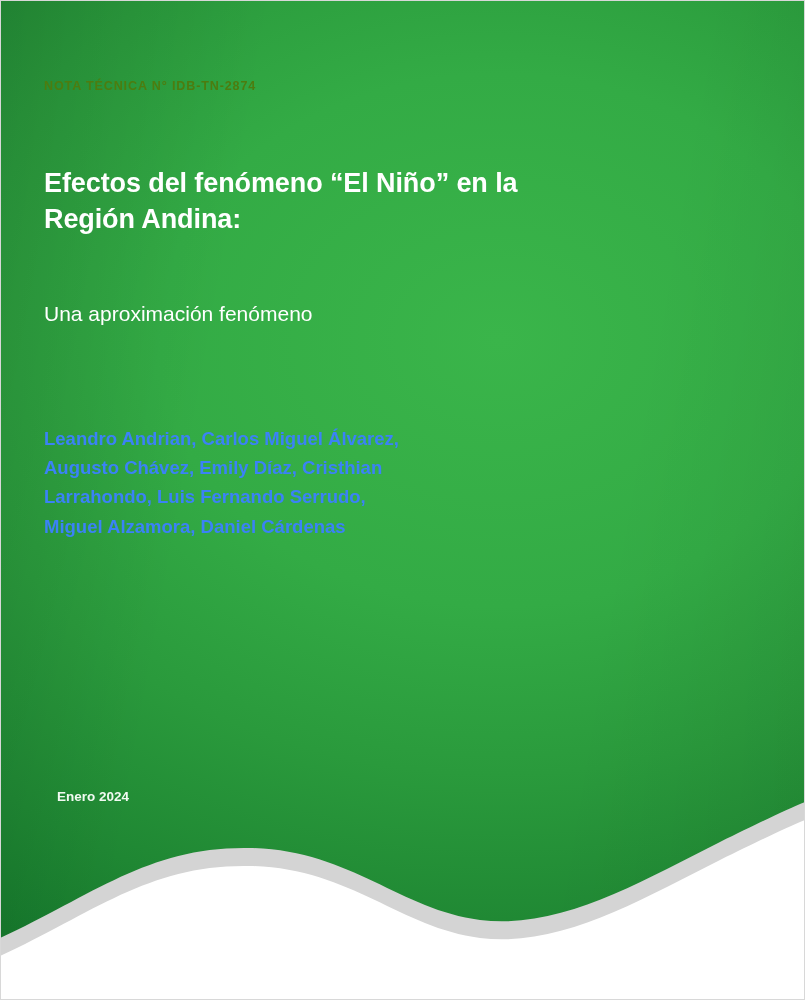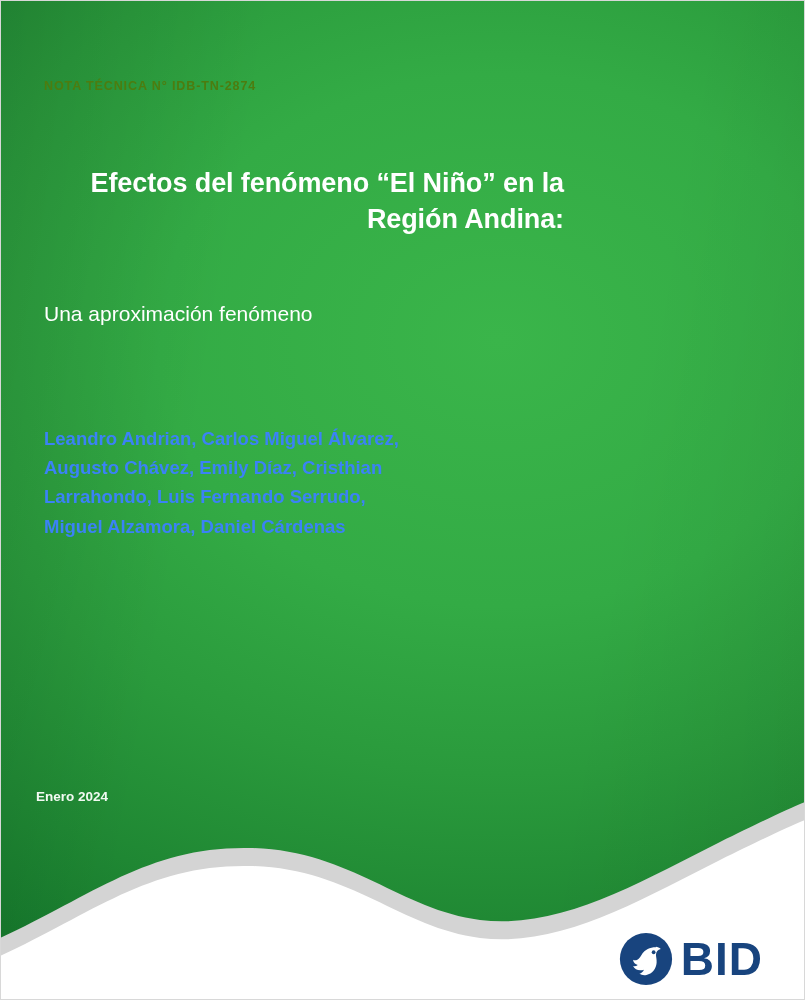--- a/index.html
+++ b/index.html
@@ -73,21 +73,20 @@
   .title {
     position: absolute;
     left: 44px;
     top: 166px;
     width: 520px;
     color: #ffffff;
     font-size: 27px;
     font-weight: bold;
     line-height: 1.33;
     letter-spacing: -0.1px;
-    text-align: right;
   }
   .subtitle {
     position: absolute;
     left: 44px;
     top: 300px;
     width: 540px;
     color: #ffffff;
     font-size: 21px;
     font-weight: 400;
     line-height: 1.3;
@@ -109,21 +108,21 @@
     top: 724px;
     width: 520px;
     color: #f2faf2;
     font-size: 13.5px;
     font-weight: 600;
     line-height: 1.45;
     white-space: pre-line;
   }
   .date {
     position: absolute;
-    left: 36px;
+    left: 57px;
     top: 789px;
     color: #f2faf2;
     font-size: 13.5px;
     font-weight: 600;
   }
   
   .logo {
     position: absolute;
     right: 42px;
     bottom: 14px;
@@ -167,23 +166,15 @@
 
     <div class="authors">Leandro Andrian, Carlos Miguel Álvarez,
 Augusto Chávez, Emily Díaz, Cristhian
 Larrahondo, Luis Fernando Serrudo,
 Miguel Alzamora, Daniel Cárdenas</div>
 
 
     <div class="date">Enero 2024</div>
   </div>
 
-  <div class="logo">
-    <svg class="logo-mark" viewBox="0 0 60 60" xmlns="http://www.w3.org/2000/svg">
-      <circle cx="30" cy="30" r="29" fill="#18447e"></circle>
-      <path d="M41 17c-7 0-12 3-15 7-2 3-3 6-6 7-2 .7-3.5.4-4.5-.3.6 3 2.6 5.2 5.4 5.9-1.6 1.3-3.6 1.7-5.4 1.2 1.6 3 4.6 4.8 8.2 4.8 1.5 0 2.8-.2 4-.7-1 2.2-2.8 3.8-5 4.6 2.2 1.3 5 1.8 7.8 1.2 6.4-1.4 10.8-7 11.3-13.6.3-3.8-.7-6.5-.7-8.6 0-3.4 2-5.9 5.3-6.6-1.5-1.6-3.5-2.6-5.4-2.6z" fill="#ffffff"></path>
-      <circle cx="38.5" cy="22.5" r="2.1" fill="#18447e"></circle>
-    </svg>
-    <div class="logo-text">BID</div>
-  </div>
 
   <div class="page-border"></div>
 </div>
 
 </body></html>

